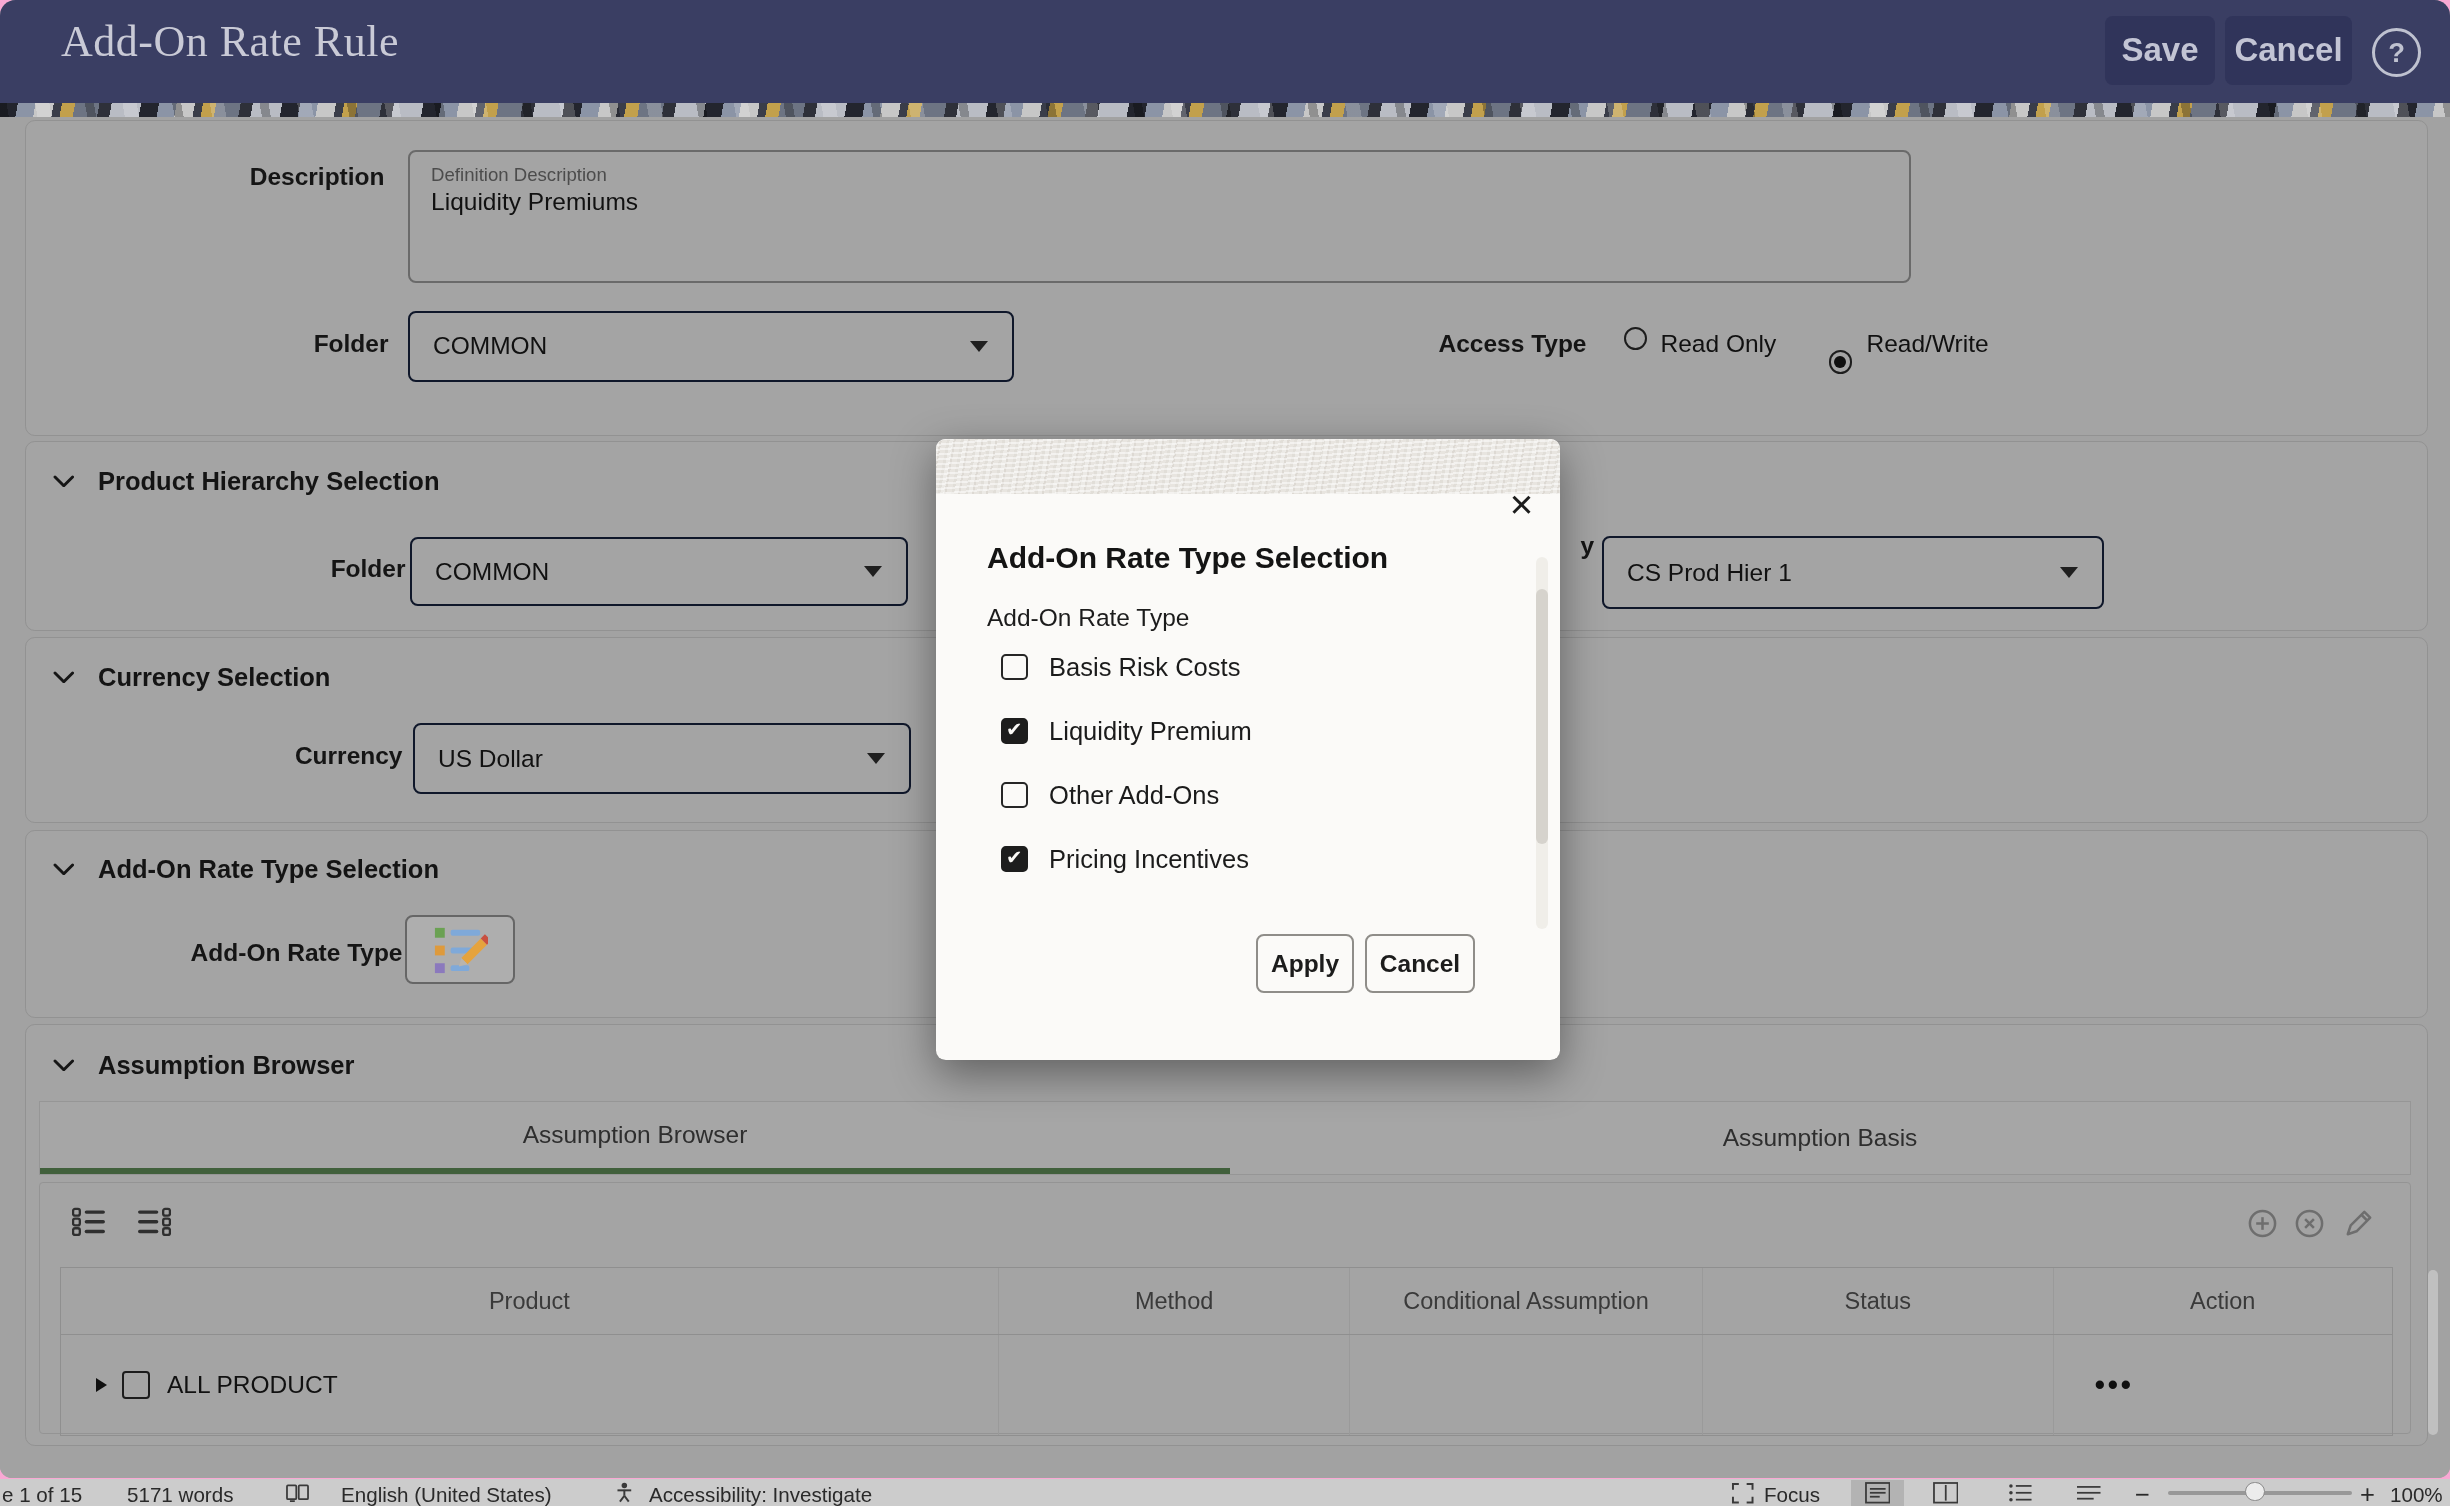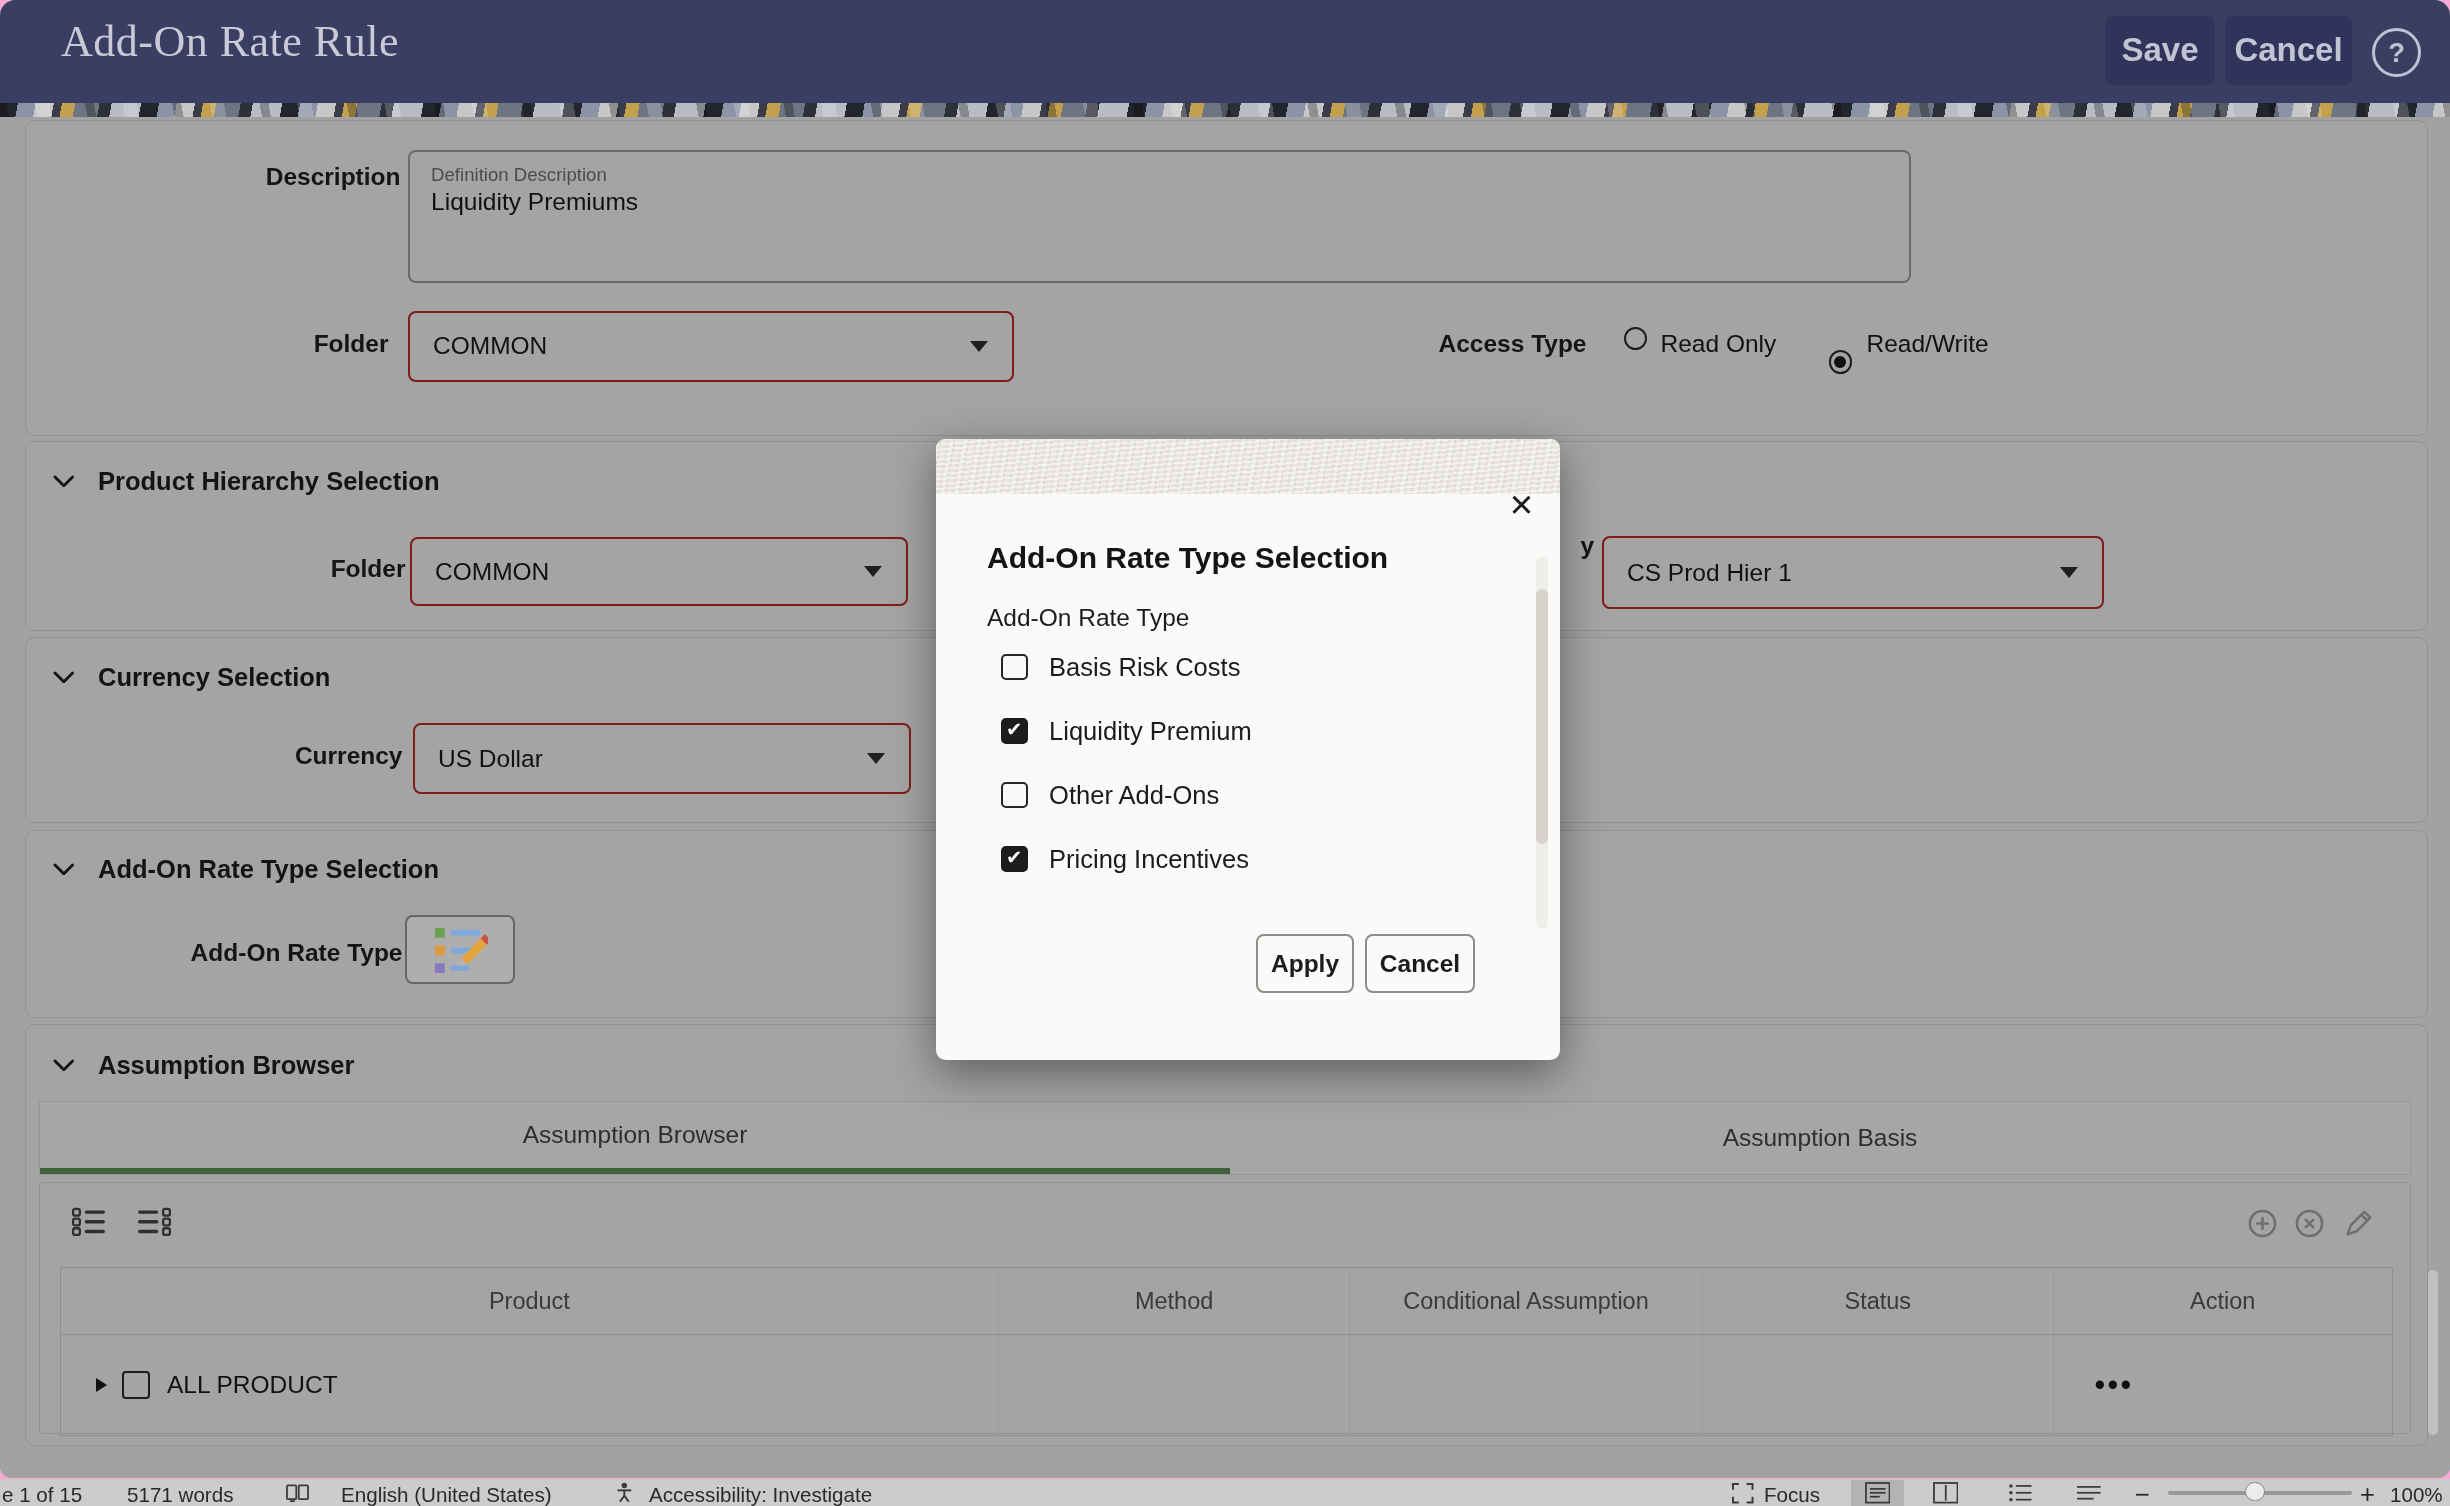--- a/index.html
+++ b/index.html
@@ -18,21 +18,21 @@
       repeating-linear-gradient(80deg, rgba(0,0,0,.28) 0 8.8px, transparent 8.8px 37px, rgba(255,255,255,.20) 37px 51px, transparent 51px 86px),
       repeating-linear-gradient(100deg,#23252e 0 17.6px,#8b94a6 17.6px 35px,#c7c7c7 35px 53px,#3a3d49 53px 61px,#c2a04c 61px 74px,#6d7483 74px 98px,#2e3039 98px 110px,#b9bcc4 110px 139px);}
   
   .content{position:absolute;left:0;top:117px;width:2450px;height:1361px;background:#a2a2a2;}
   .card{position:absolute;background:#a4a4a4;border:1.5px solid #929292;border-radius:9.8px;}
   .flabel{font-weight:700;font-size:24.5px;color:#151515;}
   .rlabel{position:absolute;text-align:right;}
   .value{font-size:24.5px;color:#111;}
   .descbox{position:absolute;border:2px solid #6a6a6a;border-radius:7.8px;padding:11.8px 21.6px;box-sizing:border-box;}
   .inner-label{font-size:18.6px;color:#4c4c4c;margin-bottom:2px;}
-  .dropdown{position:absolute;border:2px solid #7f1d1d;border-radius:7.8px;display:flex;align-items:center;justify-content:space-between;padding:0 23.5px;box-sizing:border-box;cursor:pointer;}
+  .dropdown{position:absolute;border:2px solid #0f172a;border-radius:7.8px;display:flex;align-items:center;justify-content:space-between;padding:0 23.5px;box-sizing:border-box;cursor:pointer;}
   .caret{width:0;height:0;border-left:9.8px solid transparent;border-right:9.8px solid transparent;border-top:11.8px solid #1f1f1f;}
   .radio{width:23.5px;height:23.5px;border:2.5px solid #1d1d1d;border-radius:50%;box-sizing:border-box;position:relative;cursor:pointer;background:transparent;}
   .radio[data-state="true"]::after{content:"";position:absolute;left:3.4px;top:3.4px;width:11.8px;height:11.8px;border-radius:50%;background:#101010;}
   .sect-head{position:absolute;display:flex;align-items:center;gap:23.5px;cursor:pointer;}
   .sect-title{font-weight:700;font-size:25.5px;color:#141414;}
   
   .tabstrip{position:absolute;left:39px;top:984px;width:2372px;height:74px;display:flex;border:1px solid #969696;box-sizing:border-box;background:#a6a6a6;}
   .tab{display:flex;align-items:center;justify-content:center;font-size:24.5px;color:#2e2e2e;box-sizing:border-box;cursor:pointer;}
   .tab[data-active="true"]{border-bottom:6.9px solid #41603c;}
   .panel{position:absolute;left:39px;top:1065px;width:2372px;height:252px;border:1.5px solid #949494;border-radius:3.9px;box-sizing:border-box;}
@@ -91,21 +91,21 @@
       <div class="app-title">Add-On Rate Rule</div>
       <div class="hbtn" style="left:2105px;width:110px;">Save</div>
       <div class="hbtn" style="left:2225px;width:127px;">Cancel</div>
       <div class="help">?</div>
     </div>
     <div class="pattern"></div>
 
     <div class="content">
 
       <div class="card" style="left:24.5px;top:2.9px;width:2401px;height:314px;">
-        <div class="rlabel flabel" style="left:115px;top:42px;width:260px;">Description</div>
+        <div class="rlabel flabel" style="left:99px;top:42px;width:260px;">Description</div>
         <div class="descbox" style="left:382px;top:29px;width:1503px;height:133px;">
           <div class="inner-label">Definition Description</div>
           <div class="value">Liquidity Premiums</div>
         </div>
         <div class="rlabel flabel" style="left:103px;top:209px;width:260px;">Folder</div>
         <div class="dropdown" style="left:382px;top:190px;width:606px;height:71px;">
           <span class="value">COMMON</span>
           <span class="caret"></span>
         </div>
         <div class="flabel abs" style="left:1413px;top:209px;">Access Type</div>

